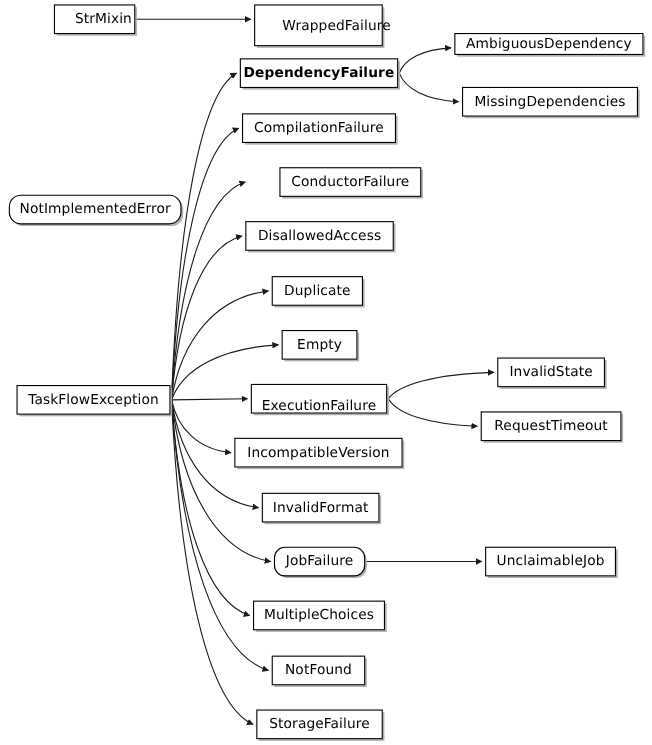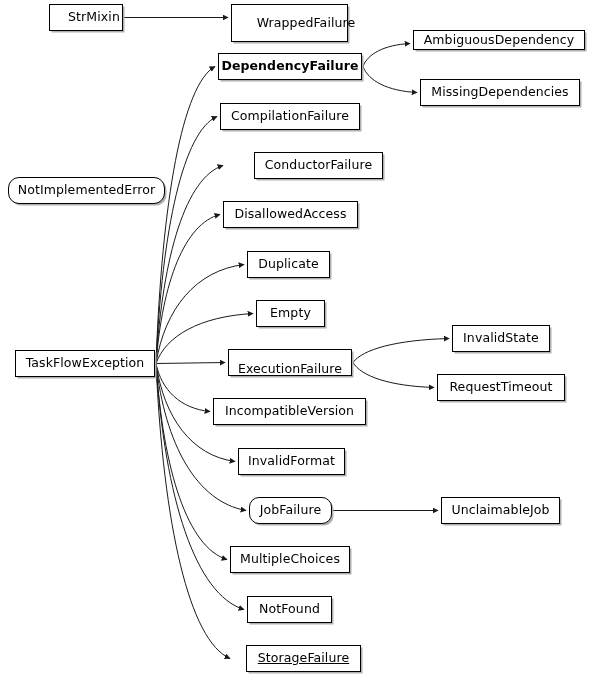--- a/index.html
+++ b/index.html
@@ -131,17 +131,17 @@
       </div>
       <div class="node" style="left: 441px; top: 497px; width: 119px; height: 27px;">
         <span class="node-label">UnclaimableJob</span>
       </div>
       <div class="node" style="left: 230px; top: 546px; width: 120px; height: 27px;">
         <span class="node-label">MultipleChoices</span>
       </div>
       <div class="node" style="left: 247px; top: 596px; width: 85px; height: 27px; text-align: right;">
         <span class="node-label">NotFound</span>
       </div>
-      <div class="node" style="left: 246px; top: 645px; width: 115px; height: 27px; text-decoration: underline;">
+      <div class="node" style="left: 233px; top: 645px; width: 115px; height: 27px;">
         <span class="node-label">StorageFailure</span>
       </div>
     </div>
 </div>
 
 </body></html>

